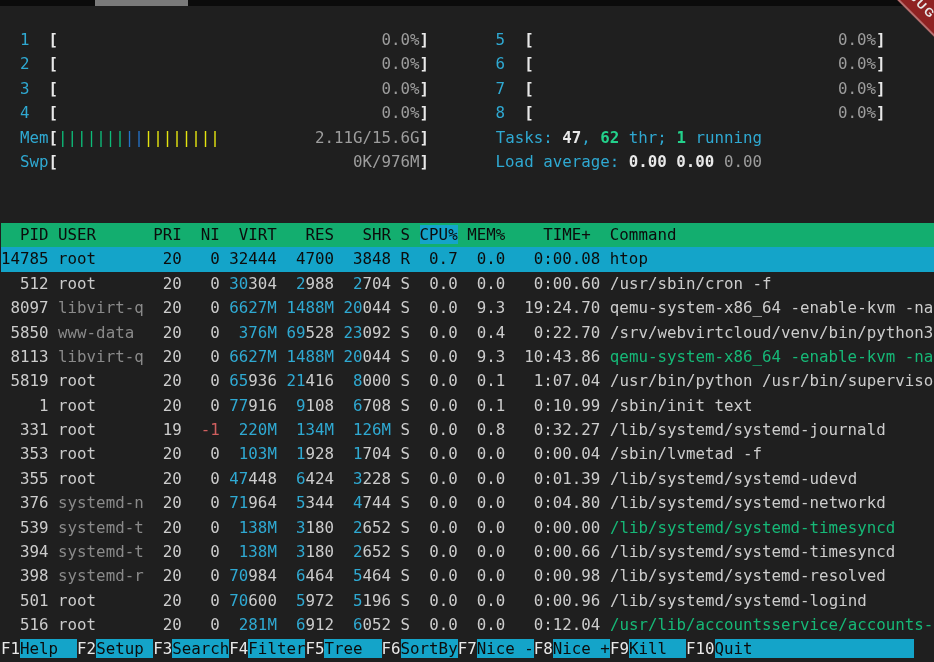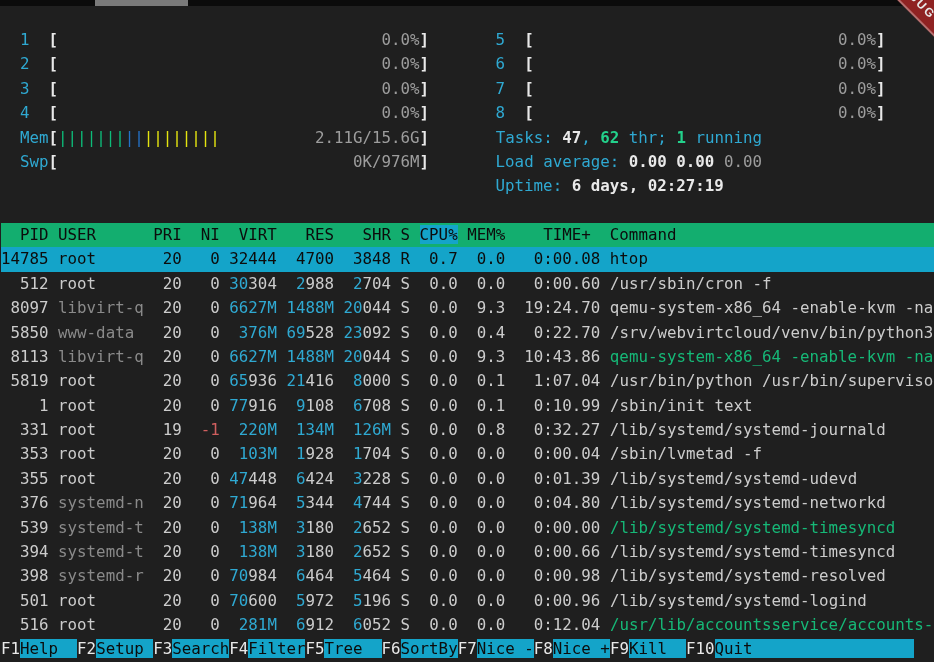--- a/index.html
+++ b/index.html
@@ -23,21 +23,21 @@
   <div class="topstrip" style="background: rgb(11, 11, 11);">
     <div class="thumb" style="background: rgb(122, 122, 122);"></div>
   </div>
   <div id="term">
       <div class="line"><span><span style="color: rgb(204, 204, 204);">  </span><span style="color: rgb(47, 169, 210);">1</span><span style="color: rgb(204, 204, 204);">  </span><span style="color: rgb(233, 233, 233); font-weight: bold;">[</span><span style="color: rgb(204, 204, 204);">                                  </span><span style="color: rgb(157, 157, 157);">0.0%</span><span style="color: rgb(233, 233, 233); font-weight: bold;">]</span></span><span style="color: rgb(204, 204, 204);">       </span><span><span style="color: rgb(47, 169, 210);">5</span><span style="color: rgb(204, 204, 204);">  </span><span style="color: rgb(233, 233, 233); font-weight: bold;">[</span><span style="color: rgb(204, 204, 204);">                                </span><span style="color: rgb(157, 157, 157);">0.0%</span><span style="color: rgb(233, 233, 233); font-weight: bold;">]</span></span></div>
       <div class="line"><span><span style="color: rgb(204, 204, 204);">  </span><span style="color: rgb(47, 169, 210);">2</span><span style="color: rgb(204, 204, 204);">  </span><span style="color: rgb(233, 233, 233); font-weight: bold;">[</span><span style="color: rgb(204, 204, 204);">                                  </span><span style="color: rgb(157, 157, 157);">0.0%</span><span style="color: rgb(233, 233, 233); font-weight: bold;">]</span></span><span style="color: rgb(204, 204, 204);">       </span><span><span style="color: rgb(47, 169, 210);">6</span><span style="color: rgb(204, 204, 204);">  </span><span style="color: rgb(233, 233, 233); font-weight: bold;">[</span><span style="color: rgb(204, 204, 204);">                                </span><span style="color: rgb(157, 157, 157);">0.0%</span><span style="color: rgb(233, 233, 233); font-weight: bold;">]</span></span></div>
       <div class="line"><span><span style="color: rgb(204, 204, 204);">  </span><span style="color: rgb(47, 169, 210);">3</span><span style="color: rgb(204, 204, 204);">  </span><span style="color: rgb(233, 233, 233); font-weight: bold;">[</span><span style="color: rgb(204, 204, 204);">                                  </span><span style="color: rgb(157, 157, 157);">0.0%</span><span style="color: rgb(233, 233, 233); font-weight: bold;">]</span></span><span style="color: rgb(204, 204, 204);">       </span><span><span style="color: rgb(47, 169, 210);">7</span><span style="color: rgb(204, 204, 204);">  </span><span style="color: rgb(233, 233, 233); font-weight: bold;">[</span><span style="color: rgb(204, 204, 204);">                                </span><span style="color: rgb(157, 157, 157);">0.0%</span><span style="color: rgb(233, 233, 233); font-weight: bold;">]</span></span></div>
       <div class="line"><span><span style="color: rgb(204, 204, 204);">  </span><span style="color: rgb(47, 169, 210);">4</span><span style="color: rgb(204, 204, 204);">  </span><span style="color: rgb(233, 233, 233); font-weight: bold;">[</span><span style="color: rgb(204, 204, 204);">                                  </span><span style="color: rgb(157, 157, 157);">0.0%</span><span style="color: rgb(233, 233, 233); font-weight: bold;">]</span></span><span style="color: rgb(204, 204, 204);">       </span><span><span style="color: rgb(47, 169, 210);">8</span><span style="color: rgb(204, 204, 204);">  </span><span style="color: rgb(233, 233, 233); font-weight: bold;">[</span><span style="color: rgb(204, 204, 204);">                                </span><span style="color: rgb(157, 157, 157);">0.0%</span><span style="color: rgb(233, 233, 233); font-weight: bold;">]</span></span></div>
       <div class="line"><span><span style="color: rgb(204, 204, 204);">  </span><span style="color: rgb(47, 169, 210);">Mem</span><span style="color: rgb(233, 233, 233); font-weight: bold;">[</span><span style="color: rgb(13, 188, 121);">|||||||</span><span style="color: rgb(36, 114, 200);">||</span><span style="color: rgb(229, 229, 16);">||||||||</span><span style="color: rgb(204, 204, 204);">          </span><span style="color: rgb(157, 157, 157);">2.11G/15.6G</span><span style="color: rgb(233, 233, 233); font-weight: bold;">]</span></span><span style="color: rgb(204, 204, 204);">       </span><span><span style="color: rgb(47, 169, 210);">Tasks: </span><span style="color: rgb(233, 233, 233); font-weight: bold;">47</span><span style="color: rgb(47, 169, 210);">, </span><span style="color: rgb(35, 209, 139); font-weight: bold;">62</span><span style="color: rgb(47, 169, 210);"> thr; </span><span style="color: rgb(35, 209, 139); font-weight: bold;">1</span><span style="color: rgb(47, 169, 210);"> running</span></span></div>
       <div class="line"><span><span style="color: rgb(204, 204, 204);">  </span><span style="color: rgb(47, 169, 210);">Swp</span><span style="color: rgb(233, 233, 233); font-weight: bold;">[</span><span style="color: rgb(204, 204, 204);">                               </span><span style="color: rgb(157, 157, 157);">0K/976M</span><span style="color: rgb(233, 233, 233); font-weight: bold;">]</span></span><span style="color: rgb(204, 204, 204);">       </span><span><span style="color: rgb(47, 169, 210);">Load average: </span><span style="color: rgb(233, 233, 233); font-weight: bold;">0.00</span><span style="color: rgb(204, 204, 204);"> </span><span style="color: rgb(233, 233, 233); font-weight: bold;">0.00</span><span style="color: rgb(204, 204, 204);"> </span><span style="color: rgb(157, 157, 157);">0.00</span></span></div>
-      <div class="line"><span style="color: rgb(204, 204, 204);">                                                    </span><span><span style="color: rgb(47, 169, 210);">Uptime: </span><span style="color: rgb(233, 233, 233); font-weight: bold;">6 days, 02:27:19</span></span></div>
+      <div class="line"><span style="color: rgb(204, 204, 204);">                                                    </span></div>
       <div class="line"></div>
       <div class="line" style="background: rgb(19, 174, 111);"><span style="color: rgb(12, 12, 12);">  PID</span><span style="color: rgb(12, 12, 12);"> </span><span style="color: rgb(12, 12, 12);">USER     </span><span style="color: rgb(12, 12, 12);"> </span><span style="color: rgb(12, 12, 12);">PRI</span><span style="color: rgb(12, 12, 12);"> </span><span style="color: rgb(12, 12, 12);"> NI</span><span style="color: rgb(12, 12, 12);"> </span><span style="color: rgb(12, 12, 12);"> VIRT</span><span style="color: rgb(12, 12, 12);"> </span><span style="color: rgb(12, 12, 12);">  RES</span><span style="color: rgb(12, 12, 12);"> </span><span style="color: rgb(12, 12, 12);">  SHR</span><span style="color: rgb(12, 12, 12);"> </span><span style="color: rgb(12, 12, 12);">S</span><span style="color: rgb(12, 12, 12);"> </span><span style="color: rgb(12, 12, 12); background: rgb(20, 164, 201);">CPU%</span><span style="color: rgb(12, 12, 12);"> </span><span style="color: rgb(12, 12, 12);">MEM%</span><span style="color: rgb(12, 12, 12);"> </span><span style="color: rgb(12, 12, 12);">   TIME+ </span><span style="color: rgb(12, 12, 12);"> </span><span style="color: rgb(12, 12, 12);">Command</span></div>
       <div class="line" style="background: rgb(20, 164, 201);"><span style="color: rgb(12, 12, 12);">14785</span><span style="color: rgb(12, 12, 12);"> </span><span style="color: rgb(12, 12, 12);">root     </span><span style="color: rgb(12, 12, 12);"> </span><span style="color: rgb(12, 12, 12);"> 20</span><span style="color: rgb(12, 12, 12);">   </span><span style="color: rgb(12, 12, 12);">0</span><span style="color: rgb(12, 12, 12);"> </span><span style="color: rgb(12, 12, 12);">32444</span><span style="color: rgb(12, 12, 12);">  </span><span style="color: rgb(12, 12, 12);">4700</span><span style="color: rgb(12, 12, 12);">  </span><span style="color: rgb(12, 12, 12);">3848</span><span style="color: rgb(12, 12, 12);"> </span><span style="color: rgb(12, 12, 12);">R</span><span style="color: rgb(12, 12, 12);"> </span><span style="color: rgb(12, 12, 12);"> 0.7</span><span style="color: rgb(12, 12, 12);"> </span><span style="color: rgb(12, 12, 12);"> 0.0</span><span style="color: rgb(12, 12, 12);"> </span><span style="color: rgb(12, 12, 12);">  0:00.08</span><span style="color: rgb(12, 12, 12);"> </span><span style="color: rgb(12, 12, 12);">htop</span></div>
       <div class="line"><span style="color: rgb(204, 204, 204);">  512</span><span style="color: rgb(204, 204, 204);"> </span><span style="color: rgb(204, 204, 204);">root     </span><span style="color: rgb(204, 204, 204);"> </span><span style="color: rgb(204, 204, 204);"> 20</span><span style="color: rgb(204, 204, 204);">   </span><span style="color: rgb(204, 204, 204);">0</span><span style="color: rgb(204, 204, 204);"> </span><span style="color: rgb(47, 169, 210);">30</span><span style="color: rgb(204, 204, 204);">304</span><span style="color: rgb(204, 204, 204);">  </span><span style="color: rgb(47, 169, 210);">2</span><span style="color: rgb(204, 204, 204);">988</span><span style="color: rgb(204, 204, 204);">  </span><span style="color: rgb(47, 169, 210);">2</span><span style="color: rgb(204, 204, 204);">704</span><span style="color: rgb(204, 204, 204);"> </span><span style="color: rgb(204, 204, 204);">S</span><span style="color: rgb(204, 204, 204);"> </span><span style="color: rgb(204, 204, 204);"> 0.0</span><span style="color: rgb(204, 204, 204);"> </span><span style="color: rgb(204, 204, 204);"> 0.0</span><span style="color: rgb(204, 204, 204);"> </span><span style="color: rgb(204, 204, 204);">  0:00.60</span><span style="color: rgb(204, 204, 204);"> </span><span style="color: rgb(204, 204, 204);">/usr/sbin/cron -f</span></div>
       <div class="line"><span style="color: rgb(204, 204, 204);"> 8097</span><span style="color: rgb(204, 204, 204);"> </span><span style="color: rgb(138, 138, 138);">libvirt-q</span><span style="color: rgb(204, 204, 204);"> </span><span style="color: rgb(204, 204, 204);"> 20</span><span style="color: rgb(204, 204, 204);">   </span><span style="color: rgb(204, 204, 204);">0</span><span style="color: rgb(204, 204, 204);"> </span><span style="color: rgb(47, 169, 210);">6627M</span><span style="color: rgb(204, 204, 204);"> </span><span style="color: rgb(47, 169, 210);">1488M</span><span style="color: rgb(204, 204, 204);"> </span><span style="color: rgb(47, 169, 210);">20</span><span style="color: rgb(204, 204, 204);">044</span><span style="color: rgb(204, 204, 204);"> </span><span style="color: rgb(204, 204, 204);">S</span><span style="color: rgb(204, 204, 204);"> </span><span style="color: rgb(204, 204, 204);"> 0.0</span><span style="color: rgb(204, 204, 204);"> </span><span style="color: rgb(204, 204, 204);"> 9.3</span><span style="color: rgb(204, 204, 204);"> </span><span style="color: rgb(204, 204, 204);"> 19:24.70</span><span style="color: rgb(204, 204, 204);"> </span><span style="color: rgb(204, 204, 204);">qemu-system-x86_64 -enable-kvm -na</span></div>
       <div class="line"><span style="color: rgb(204, 204, 204);"> 5850</span><span style="color: rgb(204, 204, 204);"> </span><span style="color: rgb(138, 138, 138);">www-data </span><span style="color: rgb(204, 204, 204);"> </span><span style="color: rgb(204, 204, 204);"> 20</span><span style="color: rgb(204, 204, 204);">   </span><span style="color: rgb(204, 204, 204);">0</span><span style="color: rgb(204, 204, 204);">  </span><span style="color: rgb(47, 169, 210);">376M</span><span style="color: rgb(204, 204, 204);"> </span><span style="color: rgb(47, 169, 210);">69</span><span style="color: rgb(204, 204, 204);">528</span><span style="color: rgb(204, 204, 204);"> </span><span style="color: rgb(47, 169, 210);">23</span><span style="color: rgb(204, 204, 204);">092</span><span style="color: rgb(204, 204, 204);"> </span><span style="color: rgb(204, 204, 204);">S</span><span style="color: rgb(204, 204, 204);"> </span><span style="color: rgb(204, 204, 204);"> 0.0</span><span style="color: rgb(204, 204, 204);"> </span><span style="color: rgb(204, 204, 204);"> 0.4</span><span style="color: rgb(204, 204, 204);"> </span><span style="color: rgb(204, 204, 204);">  0:22.70</span><span style="color: rgb(204, 204, 204);"> </span><span style="color: rgb(204, 204, 204);">/srv/webvirtcloud/venv/bin/python3</span></div>
       <div class="line"><span style="color: rgb(204, 204, 204);"> 8113</span><span style="color: rgb(204, 204, 204);"> </span><span style="color: rgb(138, 138, 138);">libvirt-q</span><span style="color: rgb(204, 204, 204);"> </span><span style="color: rgb(204, 204, 204);"> 20</span><span style="color: rgb(204, 204, 204);">   </span><span style="color: rgb(204, 204, 204);">0</span><span style="color: rgb(204, 204, 204);"> </span><span style="color: rgb(47, 169, 210);">6627M</span><span style="color: rgb(204, 204, 204);"> </span><span style="color: rgb(47, 169, 210);">1488M</span><span style="color: rgb(204, 204, 204);"> </span><span style="color: rgb(47, 169, 210);">20</span><span style="color: rgb(204, 204, 204);">044</span><span style="color: rgb(204, 204, 204);"> </span><span style="color: rgb(204, 204, 204);">S</span><span style="color: rgb(204, 204, 204);"> </span><span style="color: rgb(204, 204, 204);"> 0.0</span><span style="color: rgb(204, 204, 204);"> </span><span style="color: rgb(204, 204, 204);"> 9.3</span><span style="color: rgb(204, 204, 204);"> </span><span style="color: rgb(204, 204, 204);"> 10:43.86</span><span style="color: rgb(204, 204, 204);"> </span><span style="color: rgb(22, 184, 119);">qemu-system-x86_64 -enable-kvm -na</span></div>
       <div class="line"><span style="color: rgb(204, 204, 204);"> 5819</span><span style="color: rgb(204, 204, 204);"> </span><span style="color: rgb(204, 204, 204);">root     </span><span style="color: rgb(204, 204, 204);"> </span><span style="color: rgb(204, 204, 204);"> 20</span><span style="color: rgb(204, 204, 204);">   </span><span style="color: rgb(204, 204, 204);">0</span><span style="color: rgb(204, 204, 204);"> </span><span style="color: rgb(47, 169, 210);">65</span><span style="color: rgb(204, 204, 204);">936</span><span style="color: rgb(204, 204, 204);"> </span><span style="color: rgb(47, 169, 210);">21</span><span style="color: rgb(204, 204, 204);">416</span><span style="color: rgb(204, 204, 204);">  </span><span style="color: rgb(47, 169, 210);">8</span><span style="color: rgb(204, 204, 204);">000</span><span style="color: rgb(204, 204, 204);"> </span><span style="color: rgb(204, 204, 204);">S</span><span style="color: rgb(204, 204, 204);"> </span><span style="color: rgb(204, 204, 204);"> 0.0</span><span style="color: rgb(204, 204, 204);"> </span><span style="color: rgb(204, 204, 204);"> 0.1</span><span style="color: rgb(204, 204, 204);"> </span><span style="color: rgb(204, 204, 204);">  1:07.04</span><span style="color: rgb(204, 204, 204);"> </span><span style="color: rgb(204, 204, 204);">/usr/bin/python /usr/bin/superviso</span></div>
       <div class="line"><span style="color: rgb(204, 204, 204);">    1</span><span style="color: rgb(204, 204, 204);"> </span><span style="color: rgb(204, 204, 204);">root     </span><span style="color: rgb(204, 204, 204);"> </span><span style="color: rgb(204, 204, 204);"> 20</span><span style="color: rgb(204, 204, 204);">   </span><span style="color: rgb(204, 204, 204);">0</span><span style="color: rgb(204, 204, 204);"> </span><span style="color: rgb(47, 169, 210);">77</span><span style="color: rgb(204, 204, 204);">916</span><span style="color: rgb(204, 204, 204);">  </span><span style="color: rgb(47, 169, 210);">9</span><span style="color: rgb(204, 204, 204);">108</span><span style="color: rgb(204, 204, 204);">  </span><span style="color: rgb(47, 169, 210);">6</span><span style="color: rgb(204, 204, 204);">708</span><span style="color: rgb(204, 204, 204);"> </span><span style="color: rgb(204, 204, 204);">S</span><span style="color: rgb(204, 204, 204);"> </span><span style="color: rgb(204, 204, 204);"> 0.0</span><span style="color: rgb(204, 204, 204);"> </span><span style="color: rgb(204, 204, 204);"> 0.1</span><span style="color: rgb(204, 204, 204);"> </span><span style="color: rgb(204, 204, 204);">  0:10.99</span><span style="color: rgb(204, 204, 204);"> </span><span style="color: rgb(204, 204, 204);">/sbin/init text</span></div>
       <div class="line"><span style="color: rgb(204, 204, 204);">  331</span><span style="color: rgb(204, 204, 204);"> </span><span style="color: rgb(204, 204, 204);">root     </span><span style="color: rgb(204, 204, 204);"> </span><span style="color: rgb(204, 204, 204);"> 19</span><span style="color: rgb(204, 204, 204);">  </span><span style="color: rgb(208, 95, 95);">-1</span><span style="color: rgb(204, 204, 204);">  </span><span style="color: rgb(47, 169, 210);">220M</span><span style="color: rgb(204, 204, 204);">  </span><span style="color: rgb(47, 169, 210);">134M</span><span style="color: rgb(204, 204, 204);">  </span><span style="color: rgb(47, 169, 210);">126M</span><span style="color: rgb(204, 204, 204);"> </span><span style="color: rgb(204, 204, 204);">S</span><span style="color: rgb(204, 204, 204);"> </span><span style="color: rgb(204, 204, 204);"> 0.0</span><span style="color: rgb(204, 204, 204);"> </span><span style="color: rgb(204, 204, 204);"> 0.8</span><span style="color: rgb(204, 204, 204);"> </span><span style="color: rgb(204, 204, 204);">  0:32.27</span><span style="color: rgb(204, 204, 204);"> </span><span style="color: rgb(204, 204, 204);">/lib/systemd/systemd-journald</span></div>

